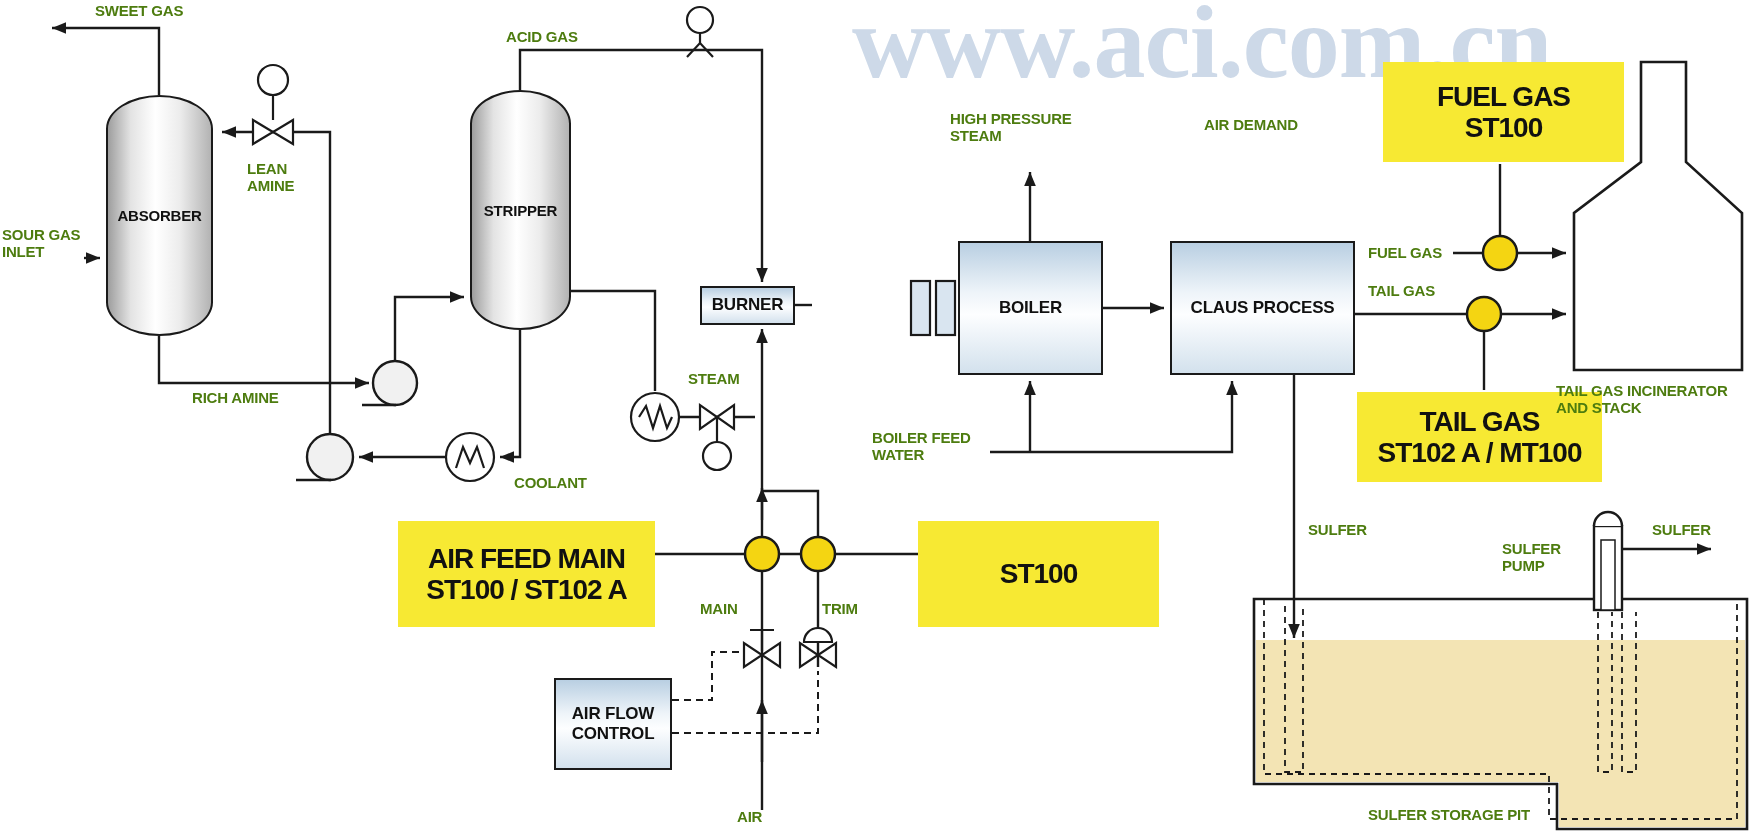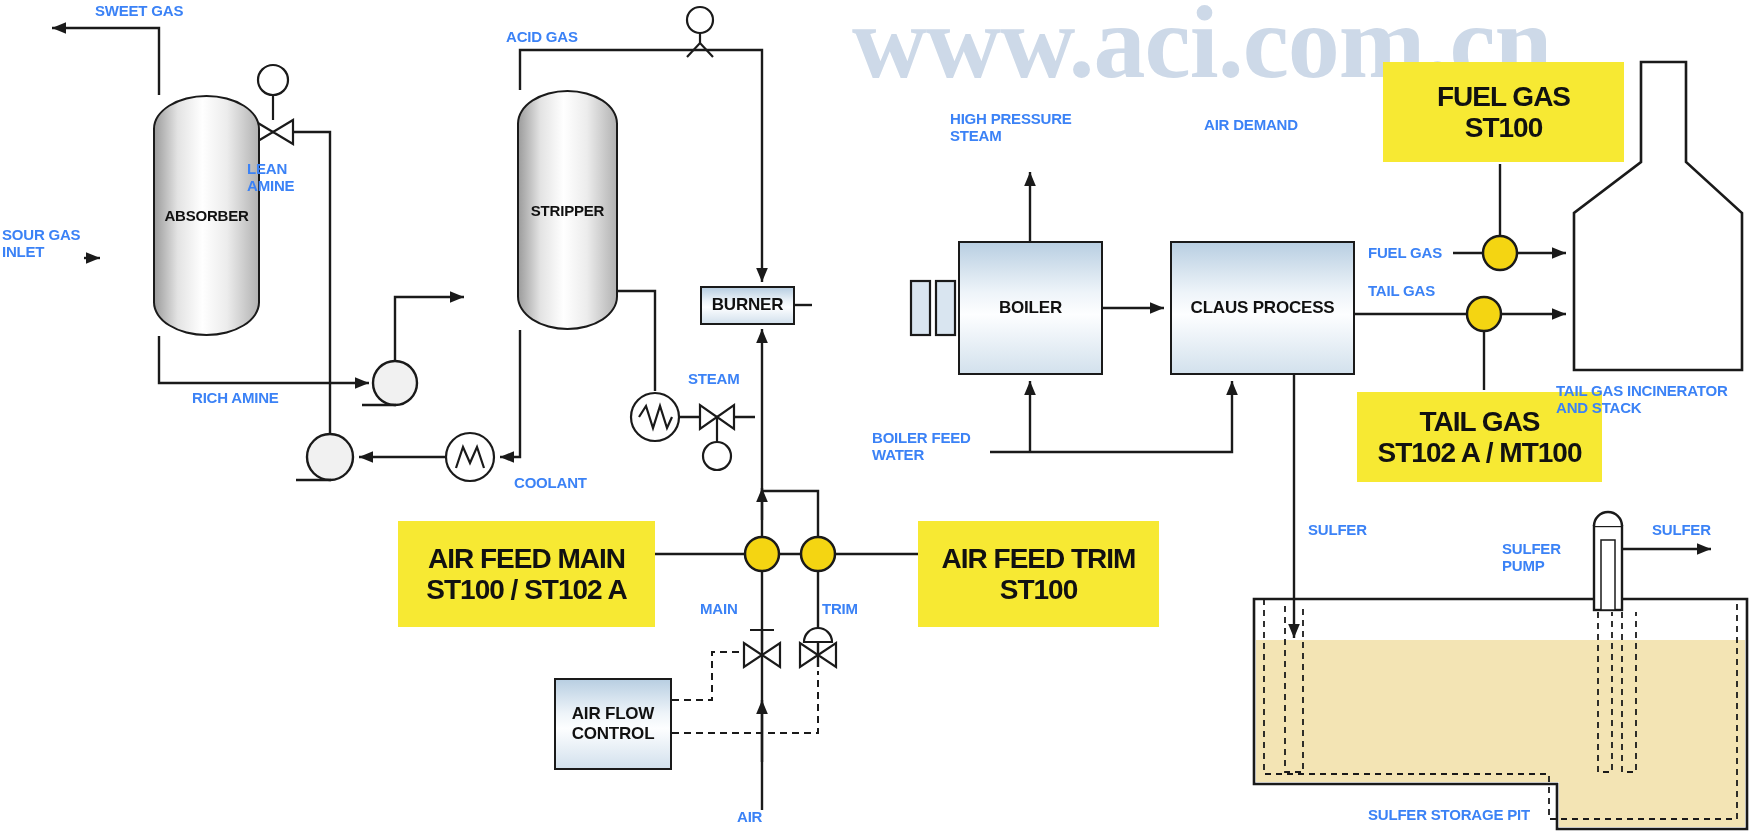--- a/index.html
+++ b/index.html
@@ -6,28 +6,28 @@
   body { background:#fff; font-family:"Liberation Sans", sans-serif; }
   .stage { position:relative; width:1754px; height:836px; background:#fff; overflow:hidden; }
   .watermark {
     position:absolute; left:852px; top:-18px; z-index:0;
     font-family:"Liberation Serif", serif; font-weight:700; font-size:104px;
     color:var(--watermark-blue,#CDD9E8); white-space:nowrap; letter-spacing:-1px;
   }
   svg.pipes { position:absolute; left:0; top:0; z-index:1; }
   .lbl {
     position:absolute; z-index:2; font-weight:700; font-size:15px;
-    line-height:1.15; color:#3b82f6; letter-spacing:-0.2px;
+    line-height:1.15; color:#4d7c0f; letter-spacing:-0.2px;
   }
   .center { }
   .vessel {
     position:absolute; z-index:2; border:2.5px solid #1a1a1a;
     border-radius:50% / 14%;
     background:linear-gradient(90deg,#9e9e9e 0%,#e3e3e3 22%,#ffffff 46%,#ececec 70%,#b3b3b3 100%);
-    display:flex; align-items:center; justify-content:center;margin-left:47px;
+    display:flex; align-items:center; justify-content:center;
   }
   .v-label { font-weight:700; font-size:15px; letter-spacing:-0.2px; color:#111; }
   .pbox {
     position:absolute; z-index:2; border:2.5px solid #1a1a1a;
     background:linear-gradient(180deg,#b9cfe2 0%,#eef4f9 38%,#fdfeff 55%,#d3e1ed 100%);
     display:flex; align-items:center; justify-content:center;
     text-align:center; font-weight:700; font-size:17px; line-height:1.2;
     letter-spacing:-0.2px; color:#111; padding:2px;
   }
   .callout {
@@ -187,21 +187,20 @@
   </div>
   <div class="callout" style="left:1357px;top:392px;width:245px;height:90px">
     <div class="c-title">TAIL GAS</div>
     <div class="c-tag">ST102 A / MT100</div>
   </div>
   <div class="callout" style="left:398px;top:521px;width:257px;height:106px">
     <div class="c-title">AIR FEED MAIN</div>
     <div class="c-tag">ST100 / ST102 A</div>
   </div>
   <div class="callout" style="left:918px;top:521px;width:241px;height:106px">
-    <div class="c-title">AIR FEED TRIM</div>
     <div class="c-tag">ST100</div>
   </div>
 
   <div class="lbl" style="left:95px;top:2px;width:110px">SWEET GAS</div>
   <div class="lbl" style="left:2px;top:226px;width:80px">SOUR GAS INLET</div>
   <div class="lbl center" style="left:247px;top:160px;width:62px">LEAN AMINE</div>
   <div class="lbl" style="left:192px;top:389px;width:120px">RICH AMINE</div>
   <div class="lbl" style="left:506px;top:28px;width:96px">ACID GAS</div>
   <div class="lbl" style="left:514px;top:474px;width:96px">COOLANT</div>
   <div class="lbl" style="left:688px;top:370px;width:70px">STEAM</div>

